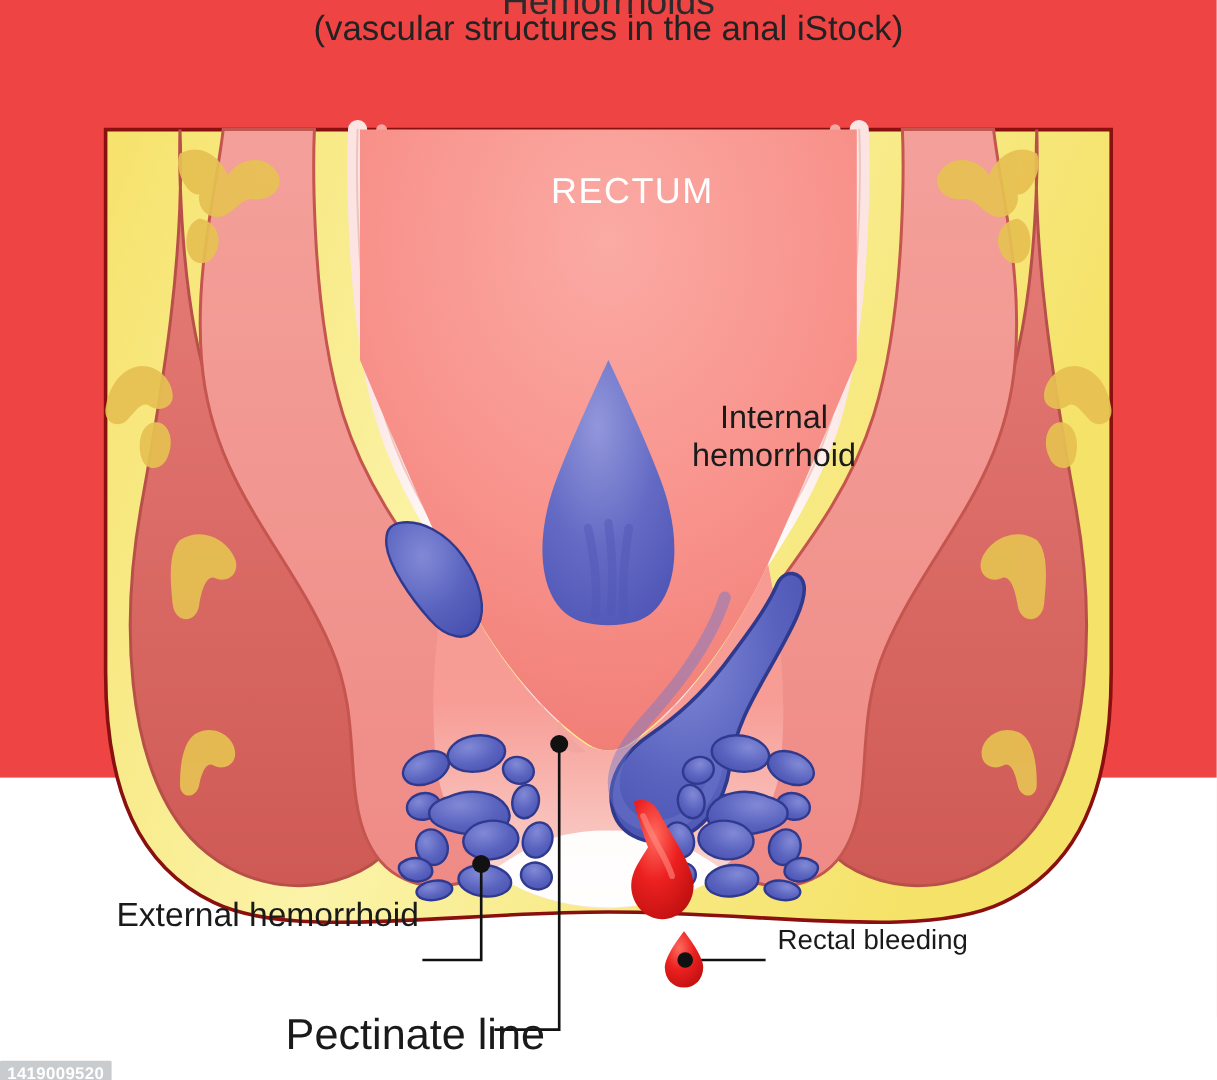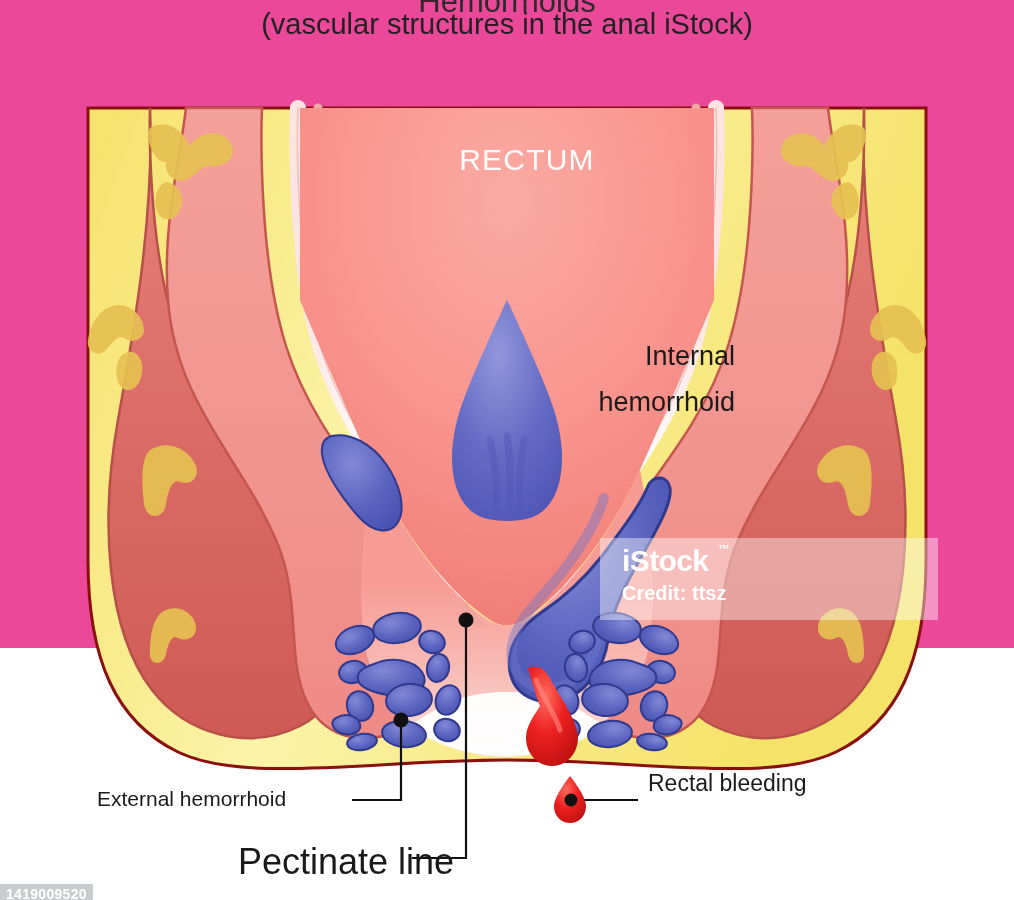--- a/index.html
+++ b/index.html
@@ -1,42 +1,42 @@
 <!DOCTYPE html>
 <html><head>
 <meta charset="utf-8">
 <style>
   html,body{margin:0;padding:0;background:#ffffff;}
   body{
     width:1014px;height:900px;
     font-family:"Liberation Sans", sans-serif;
     overflow:hidden;position:relative;
   }
-  #stage{position:relative;width:1014px;height:648px;background:#ec4899;}
+  #stage{position:relative;width:1014px;height:648px;background:#ef4444;}
   svg.figure{position:absolute;left:0;top:0;width:1014px;height:900px;display:block;}
 
   
   .txt{position:absolute;color:#1a1a1a;white-space:nowrap;}
   #title-cut{
     left:0;top:-16px;width:1014px;text-align:center;
     font-size:31px;color:#2b2b2b;
   }
   #subtitle{
     left:0;top:8px;width:1014px;text-align:center;
     font-size:29px;color:#222;
   }
   #rectum-label{
     left:0;top:143px;width:1014px;text-align:center;
     font-size:30px;color:#ffffff;letter-spacing:1.2px;padding-left:20px;
   }
   #internal-label{
-    left:555px;top:333px;width:180px;text-align:right;
-    font-size:27px;line-height:46px;color:#1a1a1a;white-space:normal;
-  }
-  #external-label{left:97px;top:787px;font-size:21px;}
+    left:555px;top:333px;width:180px;text-align:center;
+    font-size:27px;line-height:31px;color:#1a1a1a;white-space:normal;
+  }
+  #external-label{left:97px;top:747px;font-size:28px;}
   #pectinate-label{left:238px;top:841px;font-size:36px;}
   #bleeding-label{left:648px;top:770px;font-size:23px;}
 
   
   #watermark{
     position:absolute;left:600px;top:538px;width:338px;height:82px;
     background:rgba(255,255,255,0.42);
     pointer-events:none;
   }
   #wm-istock{
@@ -363,21 +363,16 @@
   <div class="txt" id="rectum-label">RECTUM</div>
 
   <div class="txt" id="internal-label">Internal hemorrhoid</div>
 
   <div class="txt" id="external-label">External hemorrhoid</div>
 
   <div class="txt" id="pectinate-label">Pectinate line</div>
 
   <div class="txt" id="bleeding-label">Rectal bleeding</div>
 
-  <div id="watermark">
-    <span id="wm-istock">iStock</span>
-    <span id="wm-tm">™</span>
-    <span id="wm-credit">Credit: ttsz</span>
-  </div>
 
   <div id="id-badge">1419009520</div>
 
 </div>
 
 </body></html>

